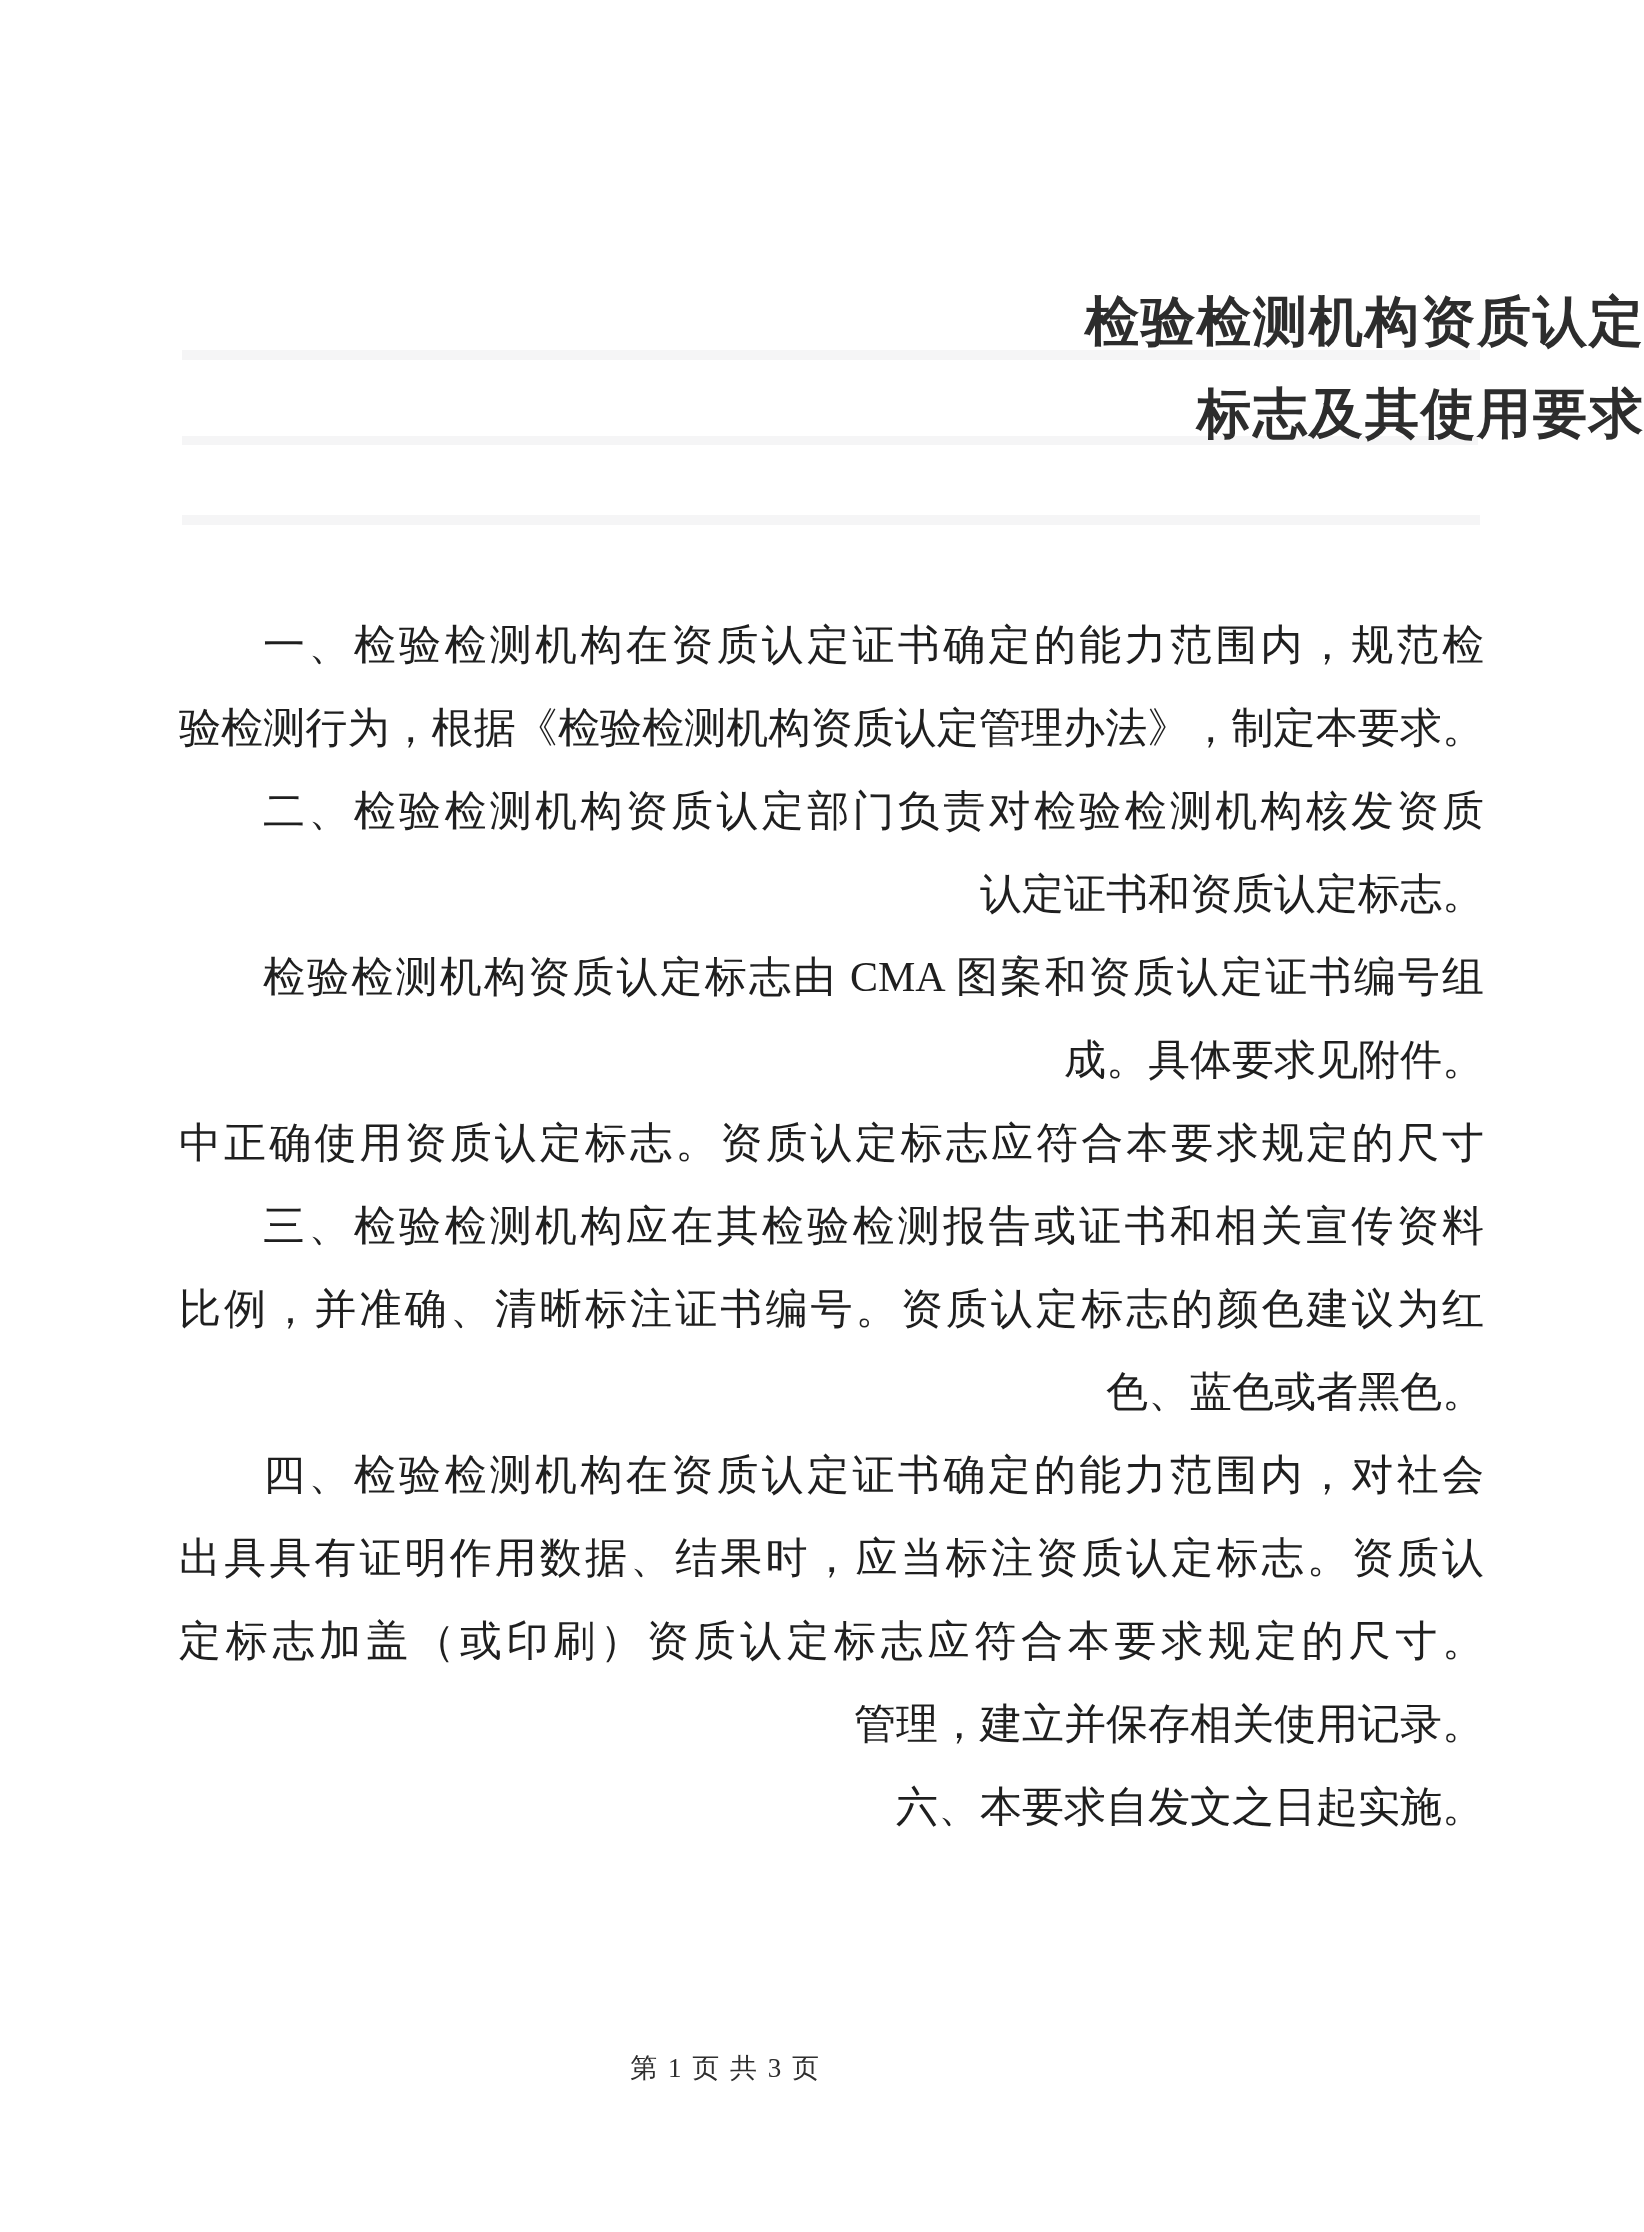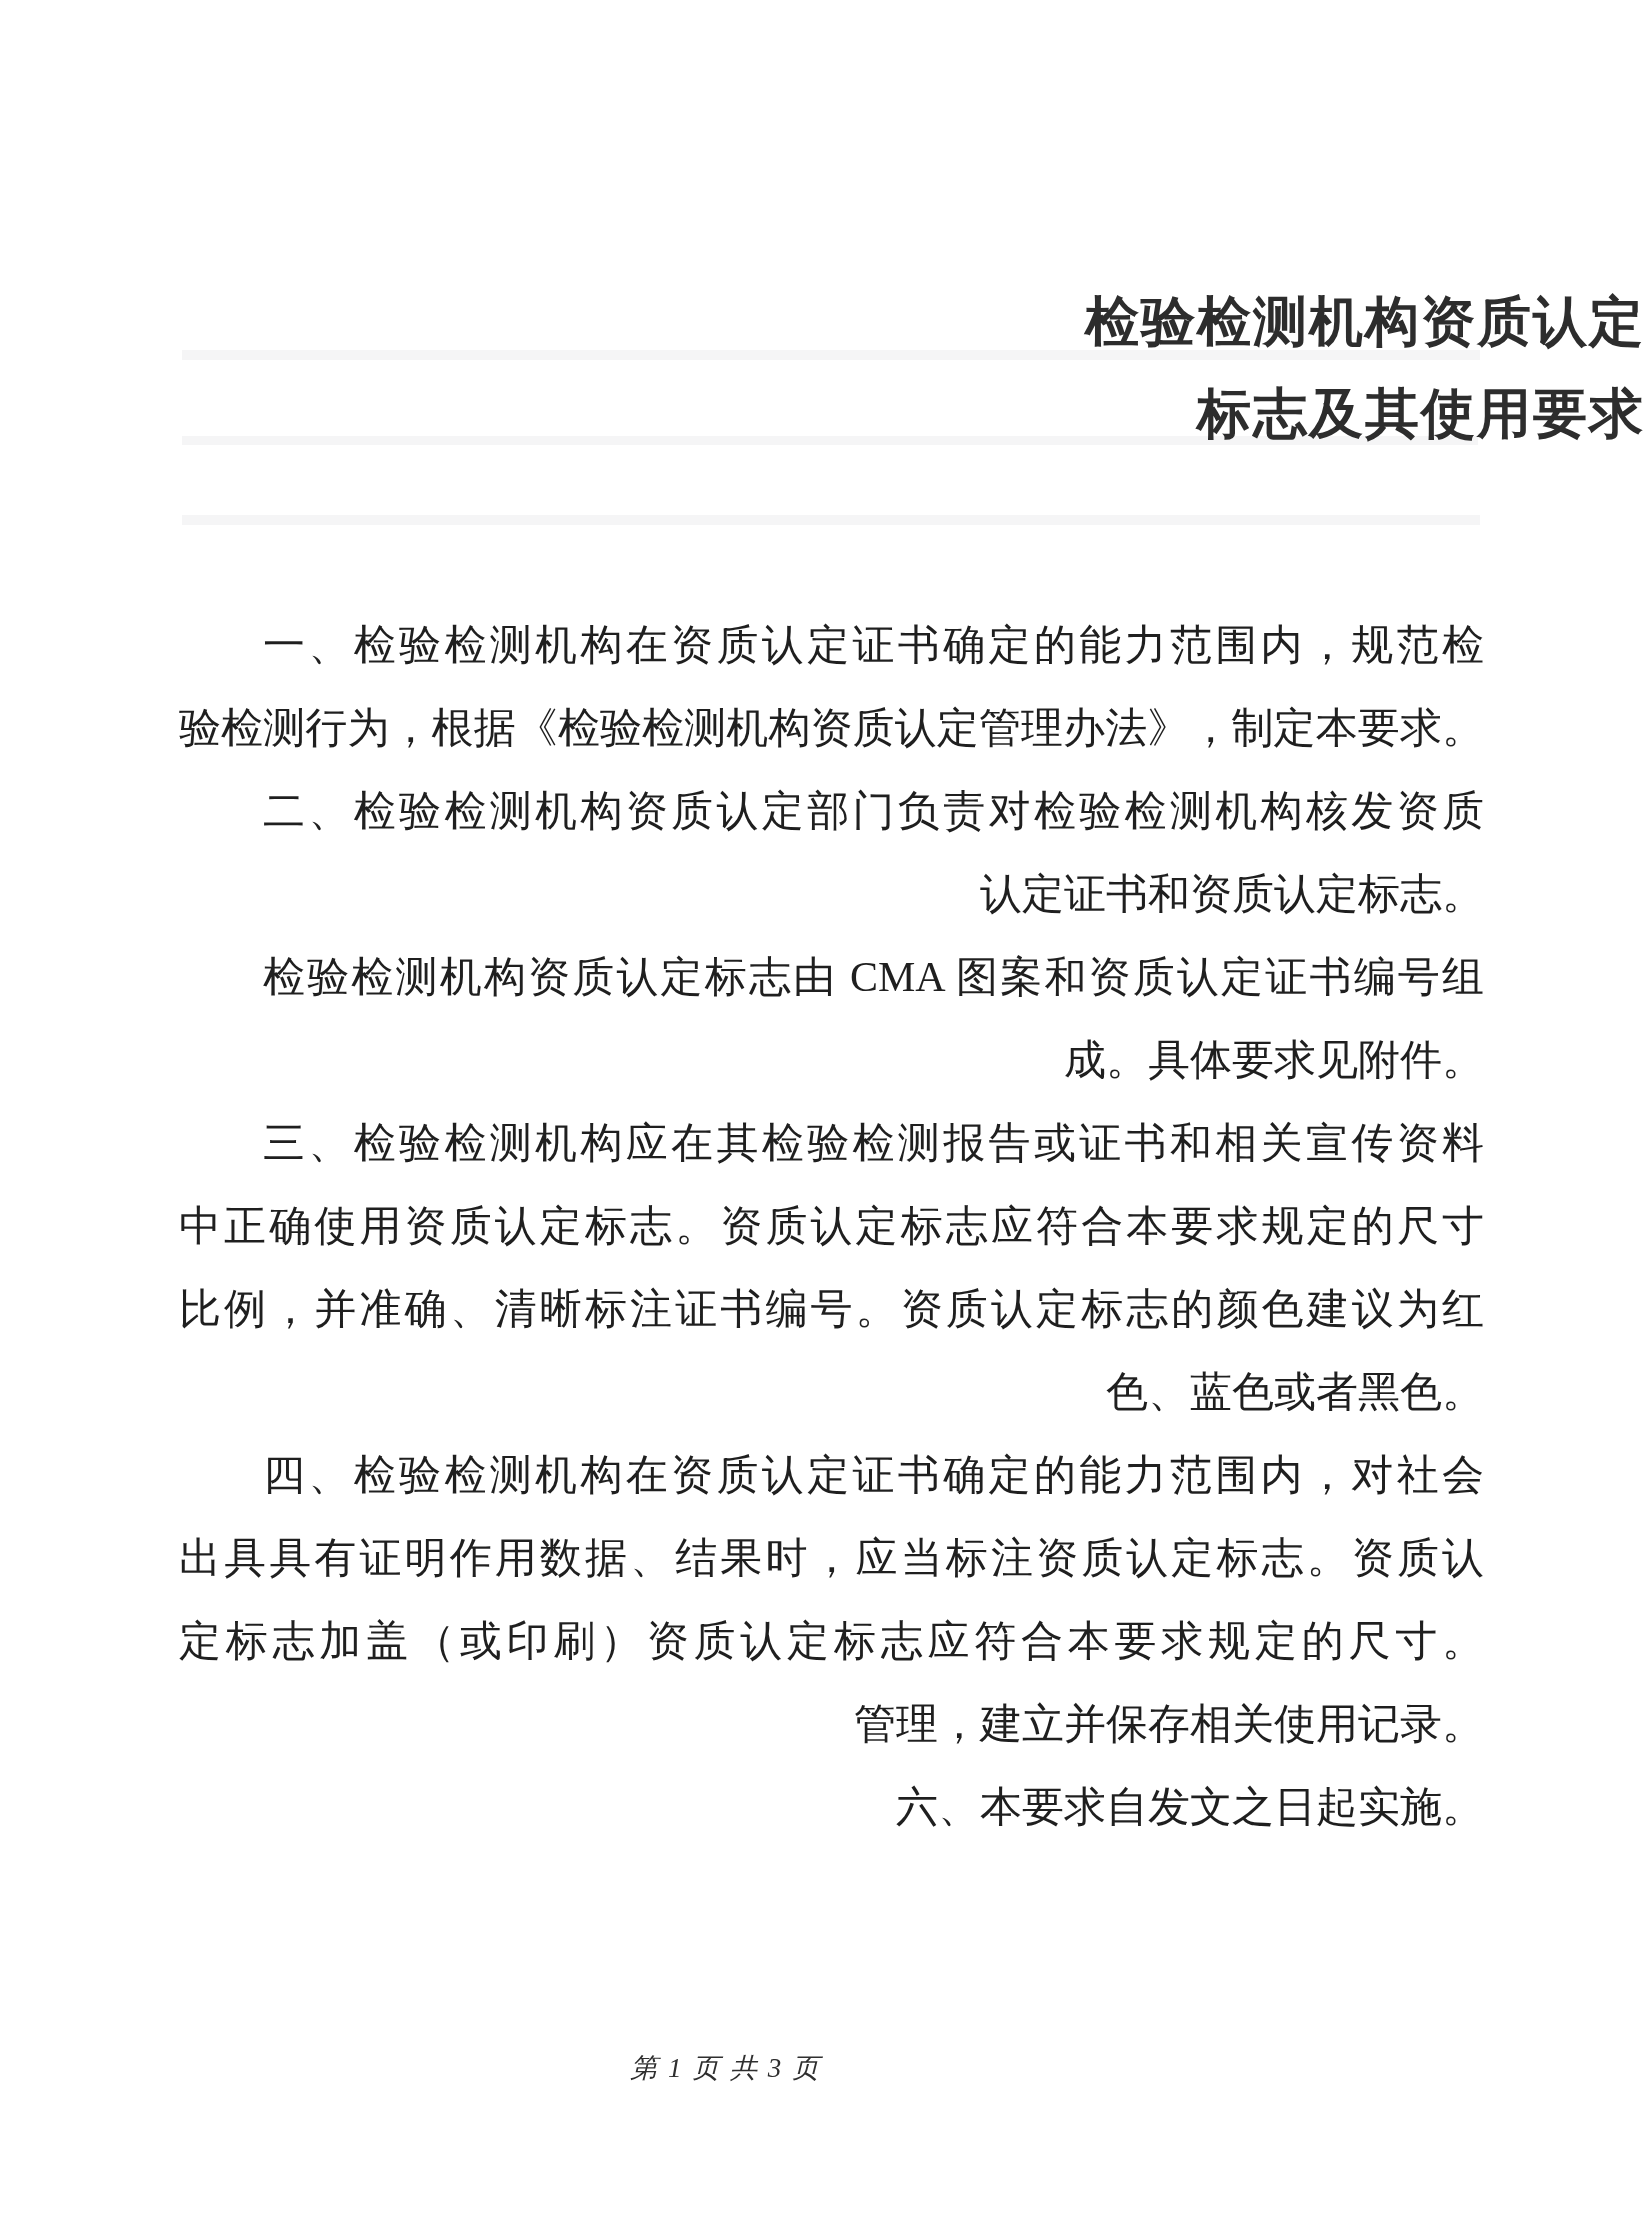--- a/index.html
+++ b/index.html
@@ -65,21 +65,20 @@
     position: absolute;
     left: 0;
     top: 2048px;
     width: 1451px;
     text-align: center;
     font-size: 27px;
     line-height: 40px;
     letter-spacing: 2px;
     color: var(--footer-ink, #2f2f2f);
     font-family: "Liberation Serif", "DejaVu Serif", serif;
-    font-style: italic;
   }
 </style>
 </head>
 <body>
 
 <div class="page" style="--ink: #1f1f1f; --title-ink: #2d2d2d; --footer-ink: #2f2f2f; --page-bg: #ffffff; --band: #f5f5f6;">
 
   <div class="scan-band band1"></div>
   <div class="scan-band band2"></div>
   <div class="scan-band band3"></div>
@@ -89,22 +88,22 @@
     <div class="title-line">标志及其使用要求</div>
   </h1>
 
   <div class="doc-body" id="doc-body">
       <div class="line first fill">一、检验检测机构在资质认定证书确定的能力范围内，规范检</div>
       <div class="line fill">验检测行为，根据《检验检测机构资质认定管理办法》，制定本要求。</div>
       <div class="line first fill">二、检验检测机构资质认定部门负责对检验检测机构核发资质</div>
       <div class="line">认定证书和资质认定标志。</div>
       <div class="line first fill">检验检测机构资质认定标志由 CMA 图案和资质认定证书编号组</div>
       <div class="line">成。具体要求见附件。</div>
+      <div class="line fill">中正确使用资质认定标志。资质认定标志应符合本要求规定的尺寸</div>
       <div class="line first fill">三、检验检测机构应在其检验检测报告或证书和相关宣传资料</div>
-      <div class="line fill">中正确使用资质认定标志。资质认定标志应符合本要求规定的尺寸</div>
       <div class="line fill">比例，并准确、清晰标注证书编号。资质认定标志的颜色建议为红</div>
       <div class="line">色、蓝色或者黑色。</div>
       <div class="line first fill">四、检验检测机构在资质认定证书确定的能力范围内，对社会</div>
       <div class="line fill">出具具有证明作用数据、结果时，应当标注资质认定标志。资质认</div>
       <div class="line fill">定标志加盖（或印刷）资质认定标志应符合本要求规定的尺寸。</div>
       <div class="line">管理，建立并保存相关使用记录。</div>
       <div class="line first">六、本要求自发文之日起实施。</div>
     </div>
 
   <div class="footer">第 1 页 共 3 页</div>

